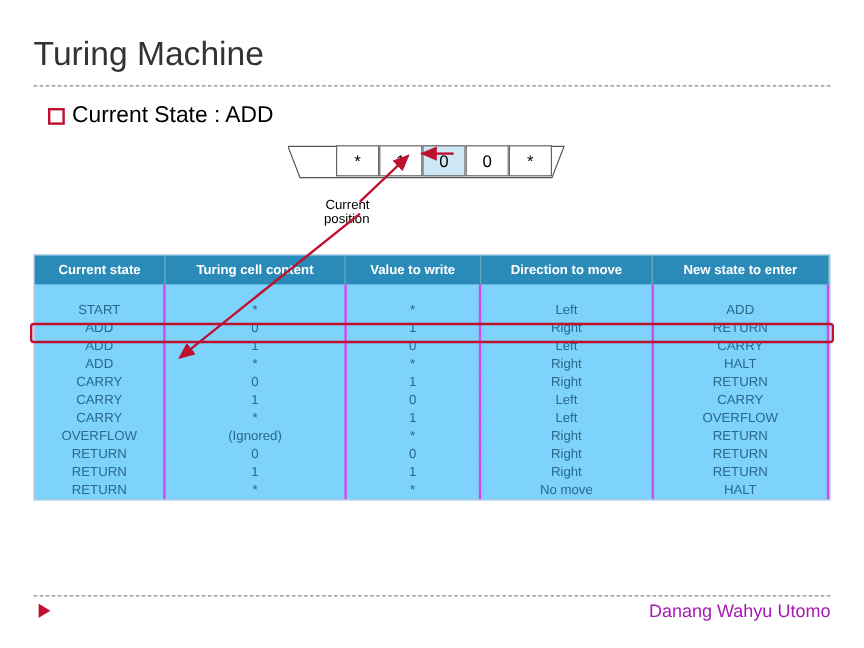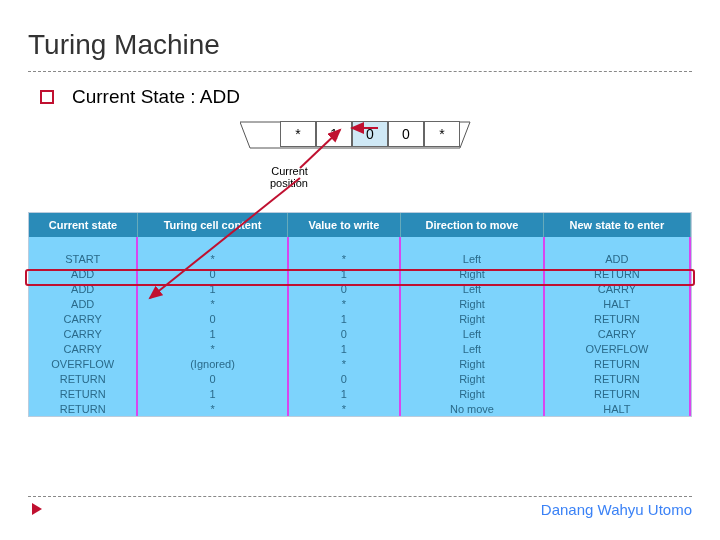--- a/index.html
+++ b/index.html
@@ -1,35 +1,35 @@
 <!DOCTYPE html>
 <html><head>
 <meta charset="utf-8">
 <style>
   * { margin: 0; padding: 0; box-sizing: border-box; }
   body { width: 720px; height: 540px; background: #fff; font-family: Arial, sans-serif; position: relative; }
   .title { font-size: 28px; color: #333; padding: 29px 0 6px 28px; }
   .hr { border-top: 1.5px dashed #888; margin: 4px 28px 10px 28px; }
-  .state-line { padding: 4px 0 0 40px; font-size: 19px; color: #000; display: flex; align-items: center; gap: 18px; }
+  .state-line { padding: 4px 0 0 40px; font-size: 19px; color: #000; display: flex; align-items: center; gap: 6px; }
   .box-icon { width: 14px; height: 14px; border: 2px solid #c01030; display: inline-block; background: #fff; }
   .tape-area { position: relative; margin: 10px auto 0 auto; width: 420px; height: 38px; }
   .tape-trap { position: absolute; left: 90px; top: 0; }
   .tape-cells { position: absolute; left: 130px; top: 3px; display: flex; }
   .tape-cell { width: 36px; height: 26px; border: 1px solid #666; display: flex; align-items: center; justify-content: center; font-size: 14px; background: #fff; }
   .tape-cell.hl { background: #cfe8f5; }
   .cp-label { position: absolute; left: 270px; top: 165px; font-size: 11px; color: #000; text-align: right; line-height: 1.1; }
   .arrow-svg { position: absolute; left: 0; top: 0; pointer-events: none; }
   .table-wrap { margin: 56px 28px 0 28px; background: #7dd3fc; border: 1px solid #bcd; }
   .tbl { width: 100%; border-collapse: collapse; font-size: 11px; }
   .tbl th { background: #2a8bb8; color: #fff; padding: 6px 4px; font-weight: bold; text-align: center; border-right: 1px solid #6ab; }
   .tbl td { padding: 1.5px 4px; text-align: center; color: #2a6a8a; border-right: 2px solid #d946ef; }
   .tbl tbody tr { height: 14px; }
   .spacer-row td { height: 6px; padding: 0; }
   .highlight-box { position: absolute; border: 2px solid #c01030; border-radius: 3px; pointer-events: none; }
-  .footer { position: absolute; left: 28px; right: 28px; bottom: 22px; border-top: 1.5px dashed #888; padding-top: 4px; text-align: right; font-size: 15px; color: #3b82f6; }
+  .footer { position: absolute; left: 28px; right: 28px; bottom: 22px; border-top: 1.5px dashed #888; padding-top: 4px; text-align: right; font-size: 15px; color: #a21caf; }
   .footer-icon { float: left; margin-left: 4px; margin-top: 2px; }
 </style>
 </head>
 <body>
 
 <div class="title">Turing Machine</div>
 <div class="hr"></div>
 
 <div class="state-line">
   <span class="box-icon"></span>

